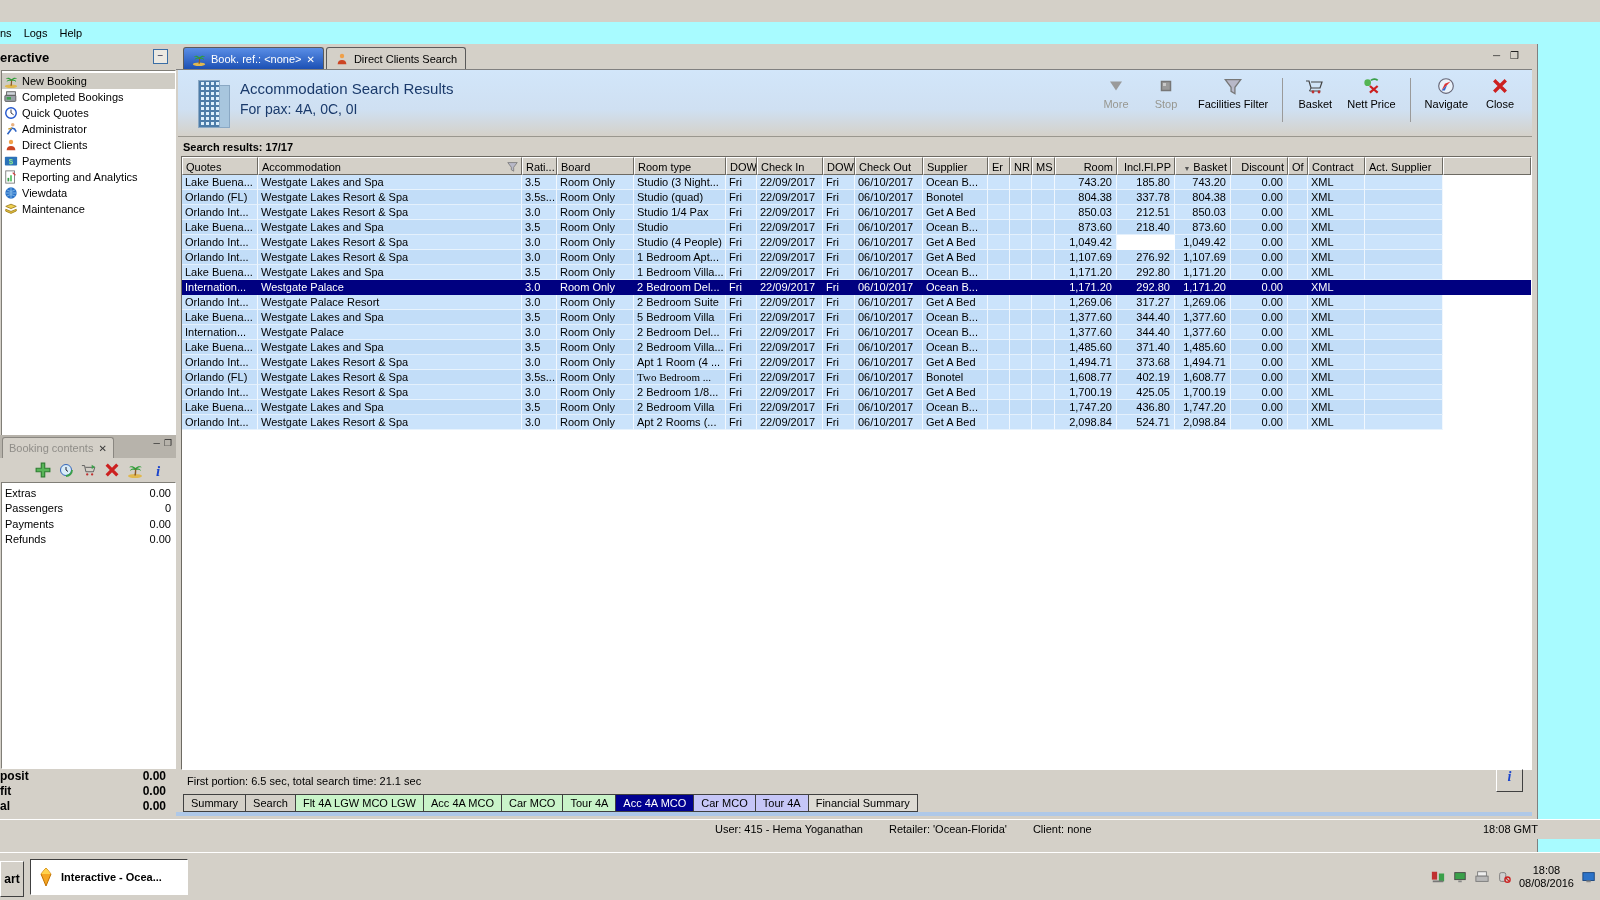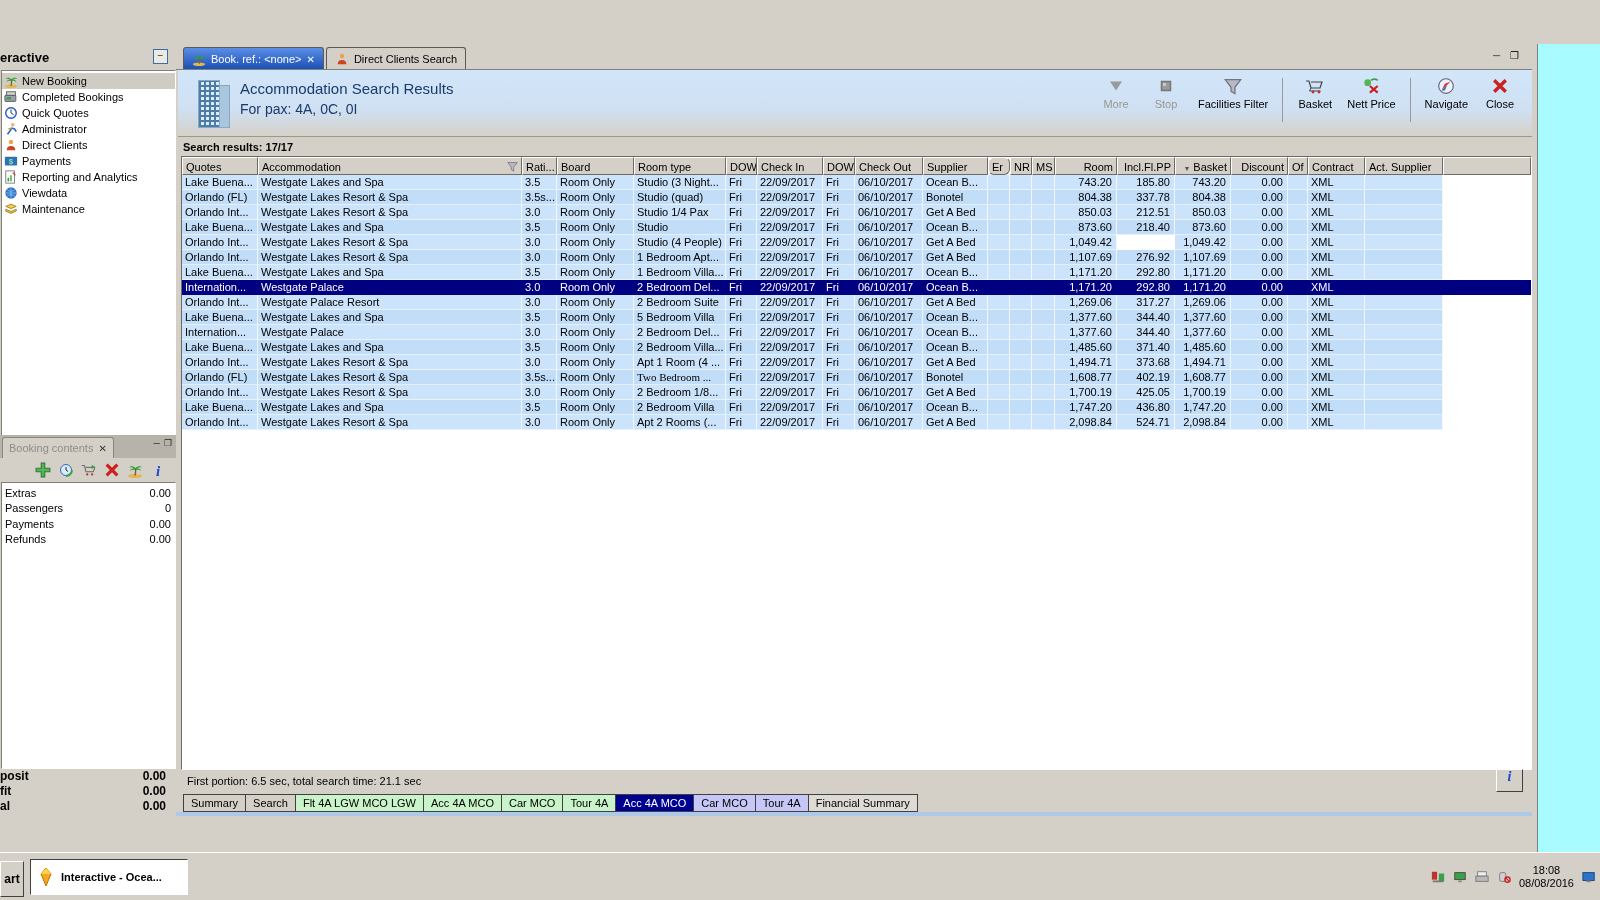--- a/index.html
+++ b/index.html
@@ -129,20 +129,25 @@
   #tray{position:absolute;right:4px;top:6px;height:36px;display:flex;align-items:center;gap:8px;}
   #tray .ic{width:16px;height:16px;}
   #tray-clock{text-align:center;font-size:11px;line-height:13px;}
 </style>
 </head>
 <body>
 
 <div id="app">
 
 
+  <div id="menubar" class="abs">
+    <span>ns</span>
+    <span>Logs</span>
+    <span>Help</span>
+  </div>
 
   <div id="bodybg" class="abs"></div>
   <div id="rightstrip" class="abs"></div>
 
   <div id="sidebar" class="abs">
     <div id="sb-title">eractive</div>
     <div id="sb-collapse" class="g-dash"></div>
     <div id="sb-list">
         <div class="snav sel">
           <span class="ic">
@@ -451,21 +456,21 @@
           </div>
           <div class="hcell" style="width: 32px; flex: 0 0 32px;">
             <span>DOW</span>
           </div>
           <div class="hcell" style="width: 68px; flex: 0 0 68px;">
             <span>Check Out</span>
           </div>
           <div class="hcell" style="width: 65px; flex: 0 0 65px;">
             <span>Supplier</span>
           </div>
-          <div class="hcell" style="width: 22px; flex: 0 0 22px; border-radius: 6px;">
+          <div class="hcell" style="width: 22px; flex: 0 0 22px;">
             <span>Er</span>
           </div>
           <div class="hcell" style="width: 22px; flex: 0 0 22px;">
             <span>NR</span>
           </div>
           <div class="hcell" style="width: 23px; flex: 0 0 23px;">
             <span>MS</span>
           </div>
           <div class="hcell num" style="width: 62px; flex: 0 0 62px;">
             <span>Room</span>
@@ -897,20 +902,28 @@
         <div class="btab green">Car MCO</div>
         <div class="btab green">Tour 4A</div>
         <div class="btab selected">Acc 4A MCO</div>
         <div class="btab lavender">Car MCO</div>
         <div class="btab lavender">Tour 4A</div>
         <div class="btab plain">Financial Summary</div>
       </div>
     <div id="btabs-underline"></div>
   </div>
 
+  <div id="statusbar" class="abs">
+    <div id="status-left">
+      <span>User: 415 - Hema Yoganathan</span>
+      <span>Retailer: 'Ocean-Florida'</span>
+      <span>Client: none</span>
+    </div>
+    <div id="status-time">18:08 GMT</div>
+  </div>
 
   <div id="taskbar" class="abs">
     <div id="start-btn">art</div>
     <div id="taskitem">
       <span class="ic" id="task-ic">
           <svg viewBox="0 0 16 20">
             <path d="M8 1l5 6-5 12L3 7z" fill="#f5a623" stroke="#c07000"></path>
             <path d="M8 1l5 6H3z" fill="#ffd24d"></path>
           </svg>
         </span>

